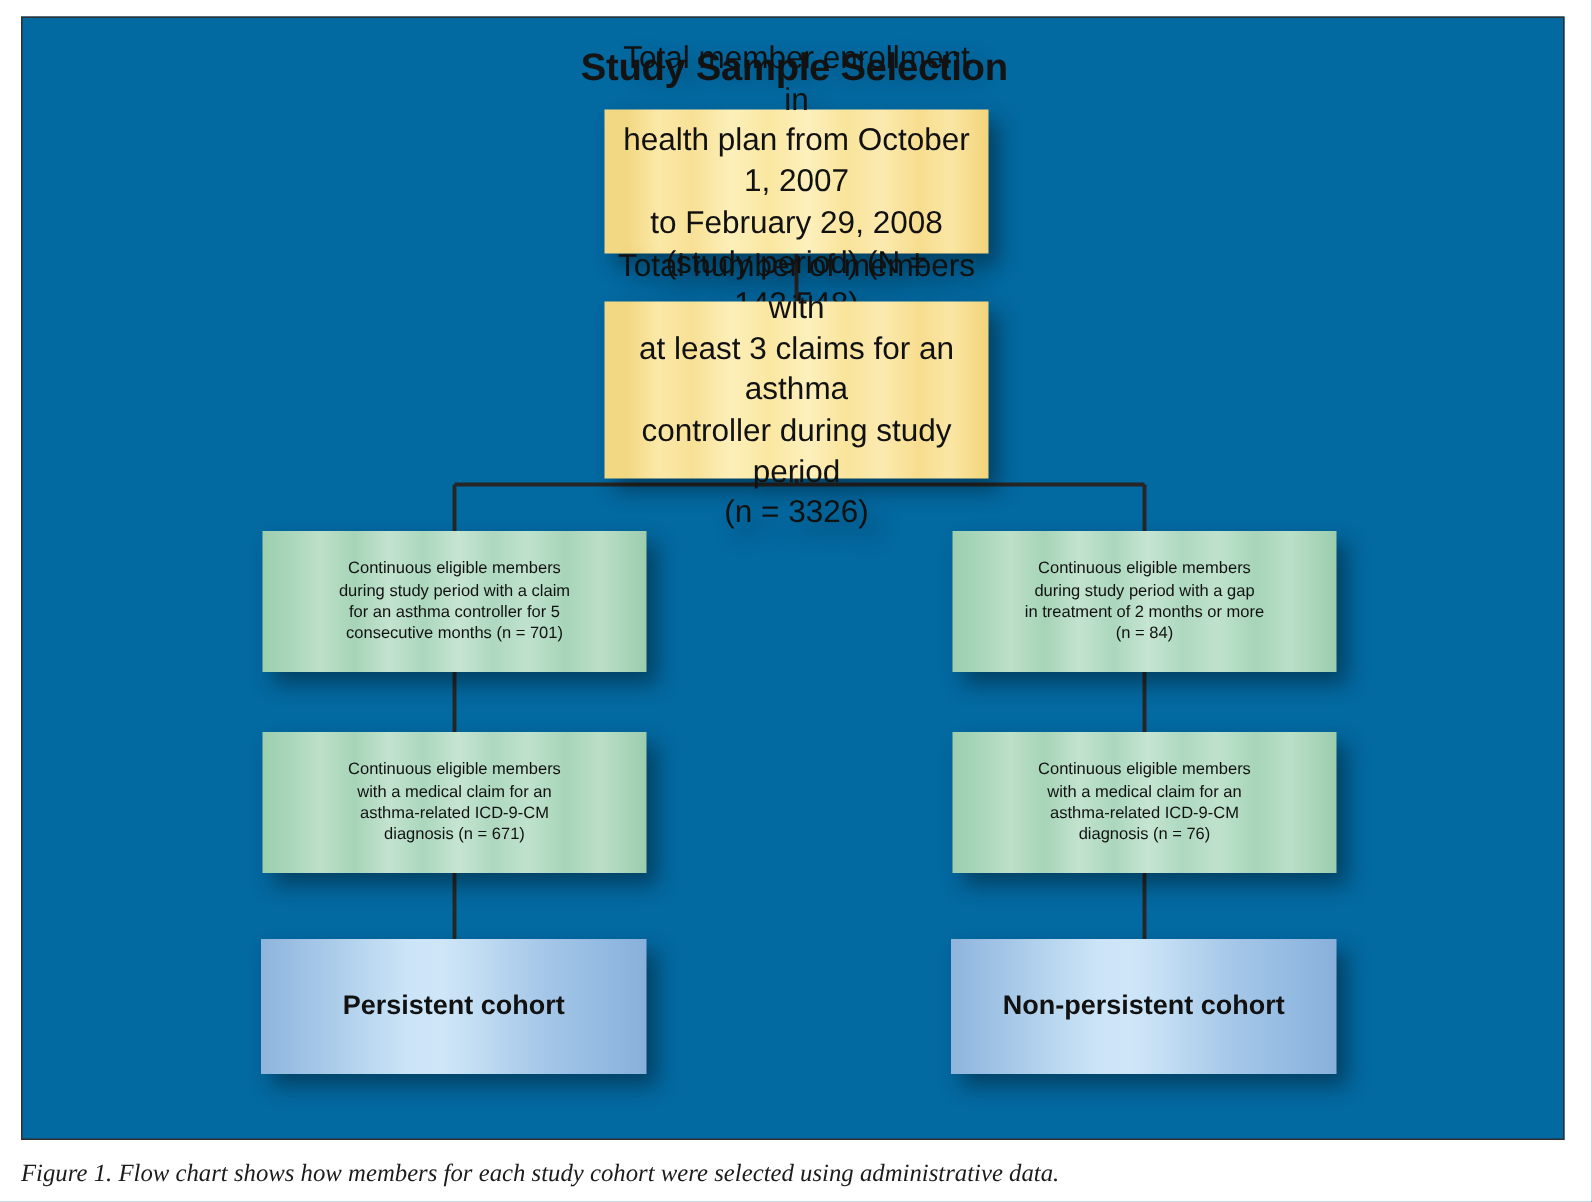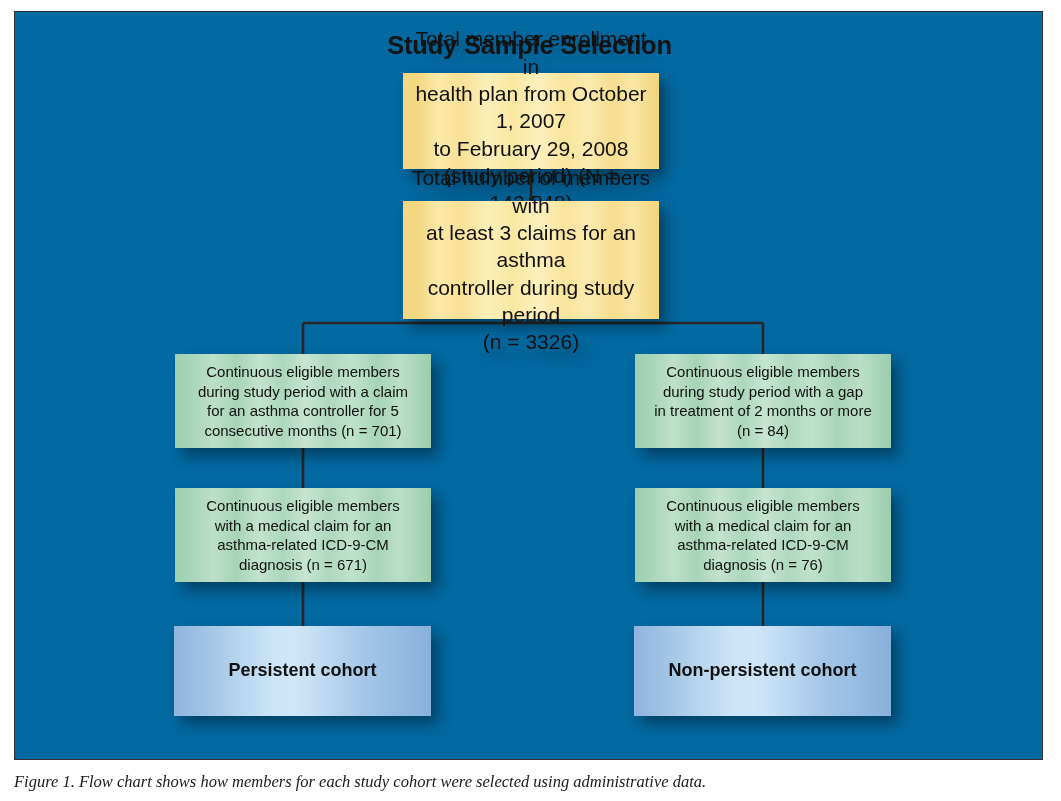--- a/index.html
+++ b/index.html
@@ -90,21 +90,21 @@
         #fdf0bd 53%,
         #f9e49b 63%,
         #fbeab0 72%,
         #f7dd8e 82%,
         #fae6a5 90%,
         #f2d47a 100%);
   }
 
   
   .node.green {
-    font-size: 15px;
+    font-size: 11px;
     background-image:
       linear-gradient(to right,
         #9ccfaf 0%,
         #a9d6bb 7%,
         #bde0c8 15%,
         #a6d4b7 24%,
         #c3e3cf 33%,
         #abd7bd 42%,
         #c6e5d2 51%,
         #aed8bf 60%,

